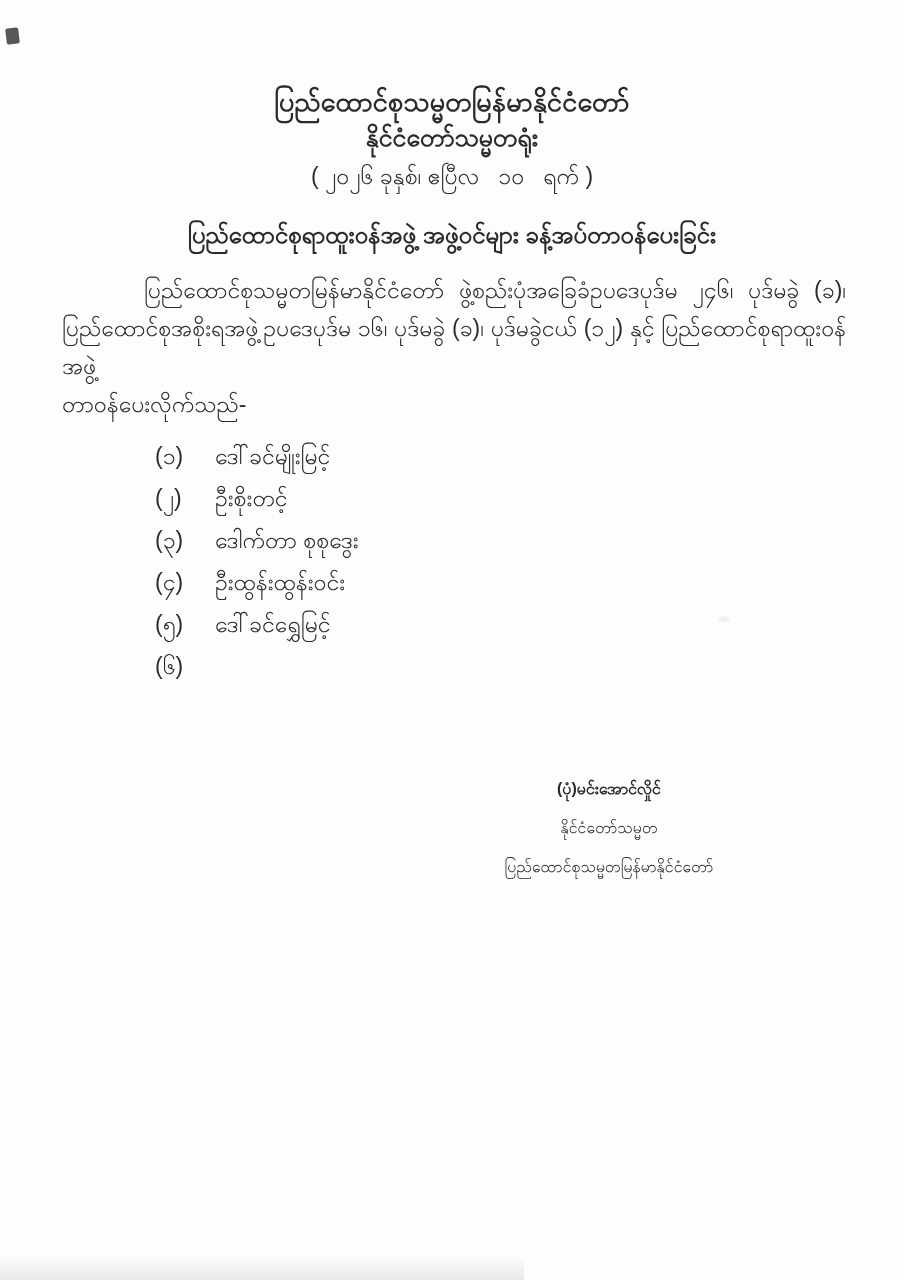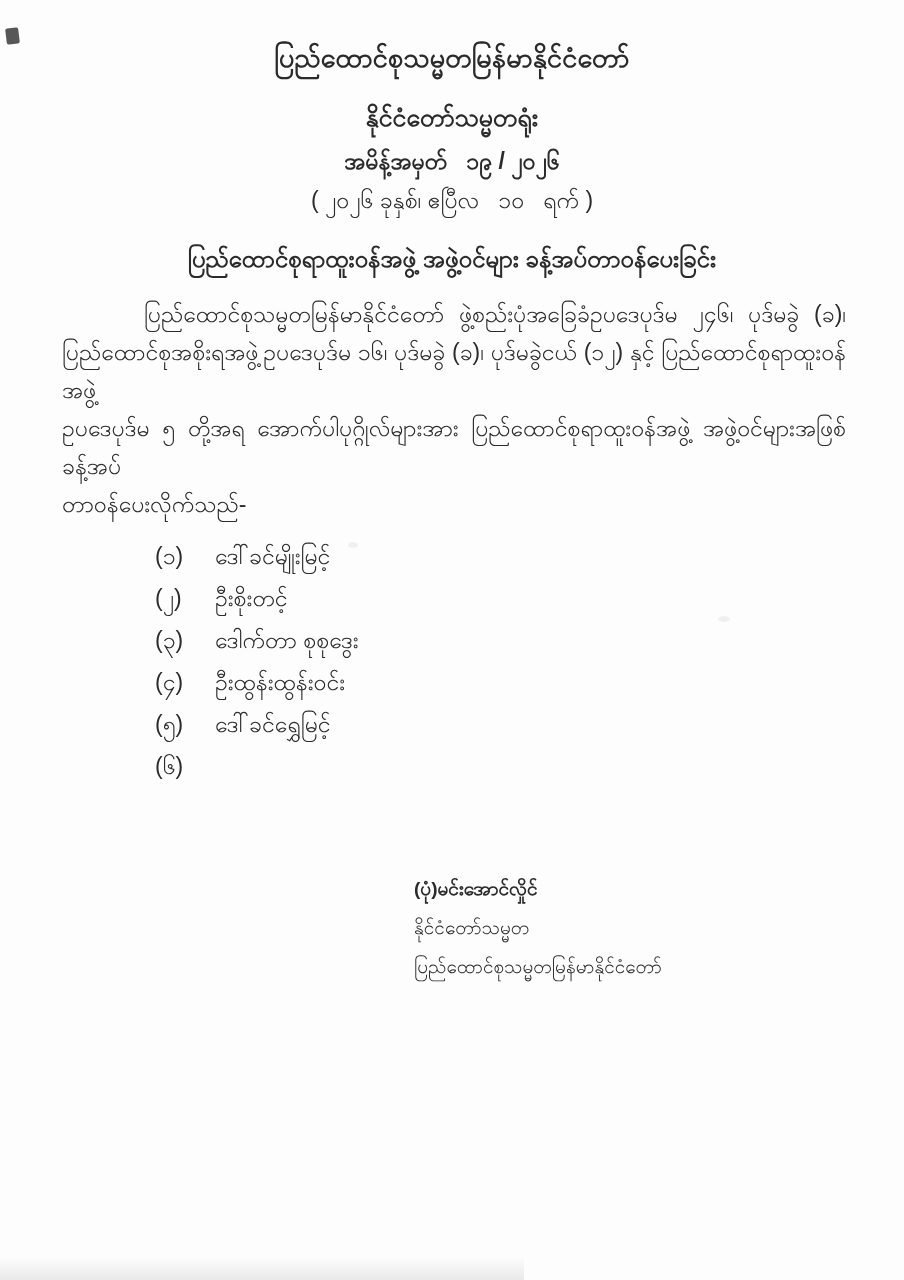--- a/index.html
+++ b/index.html
@@ -11,32 +11,32 @@
     height: 1280px;
     background: #fdfdfd;
     font-family: "Liberation Sans", sans-serif;
     color: #2b2b2b;
     position: relative;
     overflow: hidden;
   }
   .doc {
     position: absolute;
     inset: 0;
-    padding-top: 42px;
+    padding-top: 86px;
     box-sizing: border-box;
   }
   .center { text-align: center; }
   .state-title {
     font-size: 27px;
     font-weight: bold;
     line-height: 32px;
     letter-spacing: 0.2px;
   }
   .office-title {
-    margin-top: 28px;
+    margin-top: 4px;
     font-size: 25px;
     font-weight: bold;
     line-height: 30px;
   }
   .order-line {
     margin-top: 14px;
     font-size: 23px;
     font-weight: 600;
     line-height: 30px;
     white-space: pre;
@@ -84,22 +84,22 @@
     flex: 0 0 36px;
   }
   .appointee-name {
     margin-left: 24px;
   }
   .signature-block {
     margin-top: 80px;
     margin-left: auto;
     margin-right: 100px;
     width: 390px;
-    text-align: left;
-    font-size: 19px;
+    text-align: center;
+    font-size: 16px;
   }
   .signature-line {
     line-height: 39px;
   }
   .signature-line.name {
     font-weight: 600;
   }
   
   .scan-mark-topleft {
     position: absolute;
@@ -130,31 +130,29 @@
 </style>
 </head>
 <body>
 
 <div class="doc">
 
   <div class="center state-title">ပြည်ထောင်စုသမ္မတမြန်မာနိုင်ငံတော်</div>
 
   <div class="center office-title">နိုင်ငံတော်သမ္မတရုံး</div>
 
-  <div class="center order-line">အမိန့်အမှတ်   ၁၉ / ၂၀၂၆</div>
 
 
   <div class="center date-line">( ၂၀၂၆ ခုနှစ်၊ ဧပြီလ   ၁၀   ရက် )</div>
 
   <div class="center subject-line">ပြည်ထောင်စုရာထူးဝန်အဖွဲ့ အဖွဲ့ဝင်များ ခန့်အပ်တာဝန်ပေးခြင်း</div>
 
   <div class="body-block">
     <div class="body-line indent-first">ပြည်ထောင်စုသမ္မတမြန်မာနိုင်ငံတော် ဖွဲ့စည်းပုံအခြေခံဥပဒေပုဒ်မ ၂၄၆၊ ပုဒ်မခွဲ (ခ)၊</div>
     <div class="body-line">ပြည်ထောင်စုအစိုးရအဖွဲ့ဥပဒေပုဒ်မ ၁၆၊ ပုဒ်မခွဲ (ခ)၊ ပုဒ်မခွဲငယ် (၁၂) နှင့် ပြည်ထောင်စုရာထူးဝန်အဖွဲ့</div>
-    <div class="body-line">ဥပဒေပုဒ်မ ၅ တို့အရ အောက်ပါပုဂ္ဂိုလ်များအား ပြည်ထောင်စုရာထူးဝန်အဖွဲ့ အဖွဲ့ဝင်များအဖြစ် ခန့်အပ်</div>
     <div class="body-line last">တာဝန်ပေးလိုက်သည်-</div>
   </div>
 
   <div class="appointee-list">
     <div class="appointee-row">
       <span class="appointee-no">(၁)</span>
       <span class="appointee-name">ဒေါ်ခင်မျိုးမြင့်</span>
     </div>
     <div class="appointee-row">
       <span class="appointee-no">(၂)</span>

